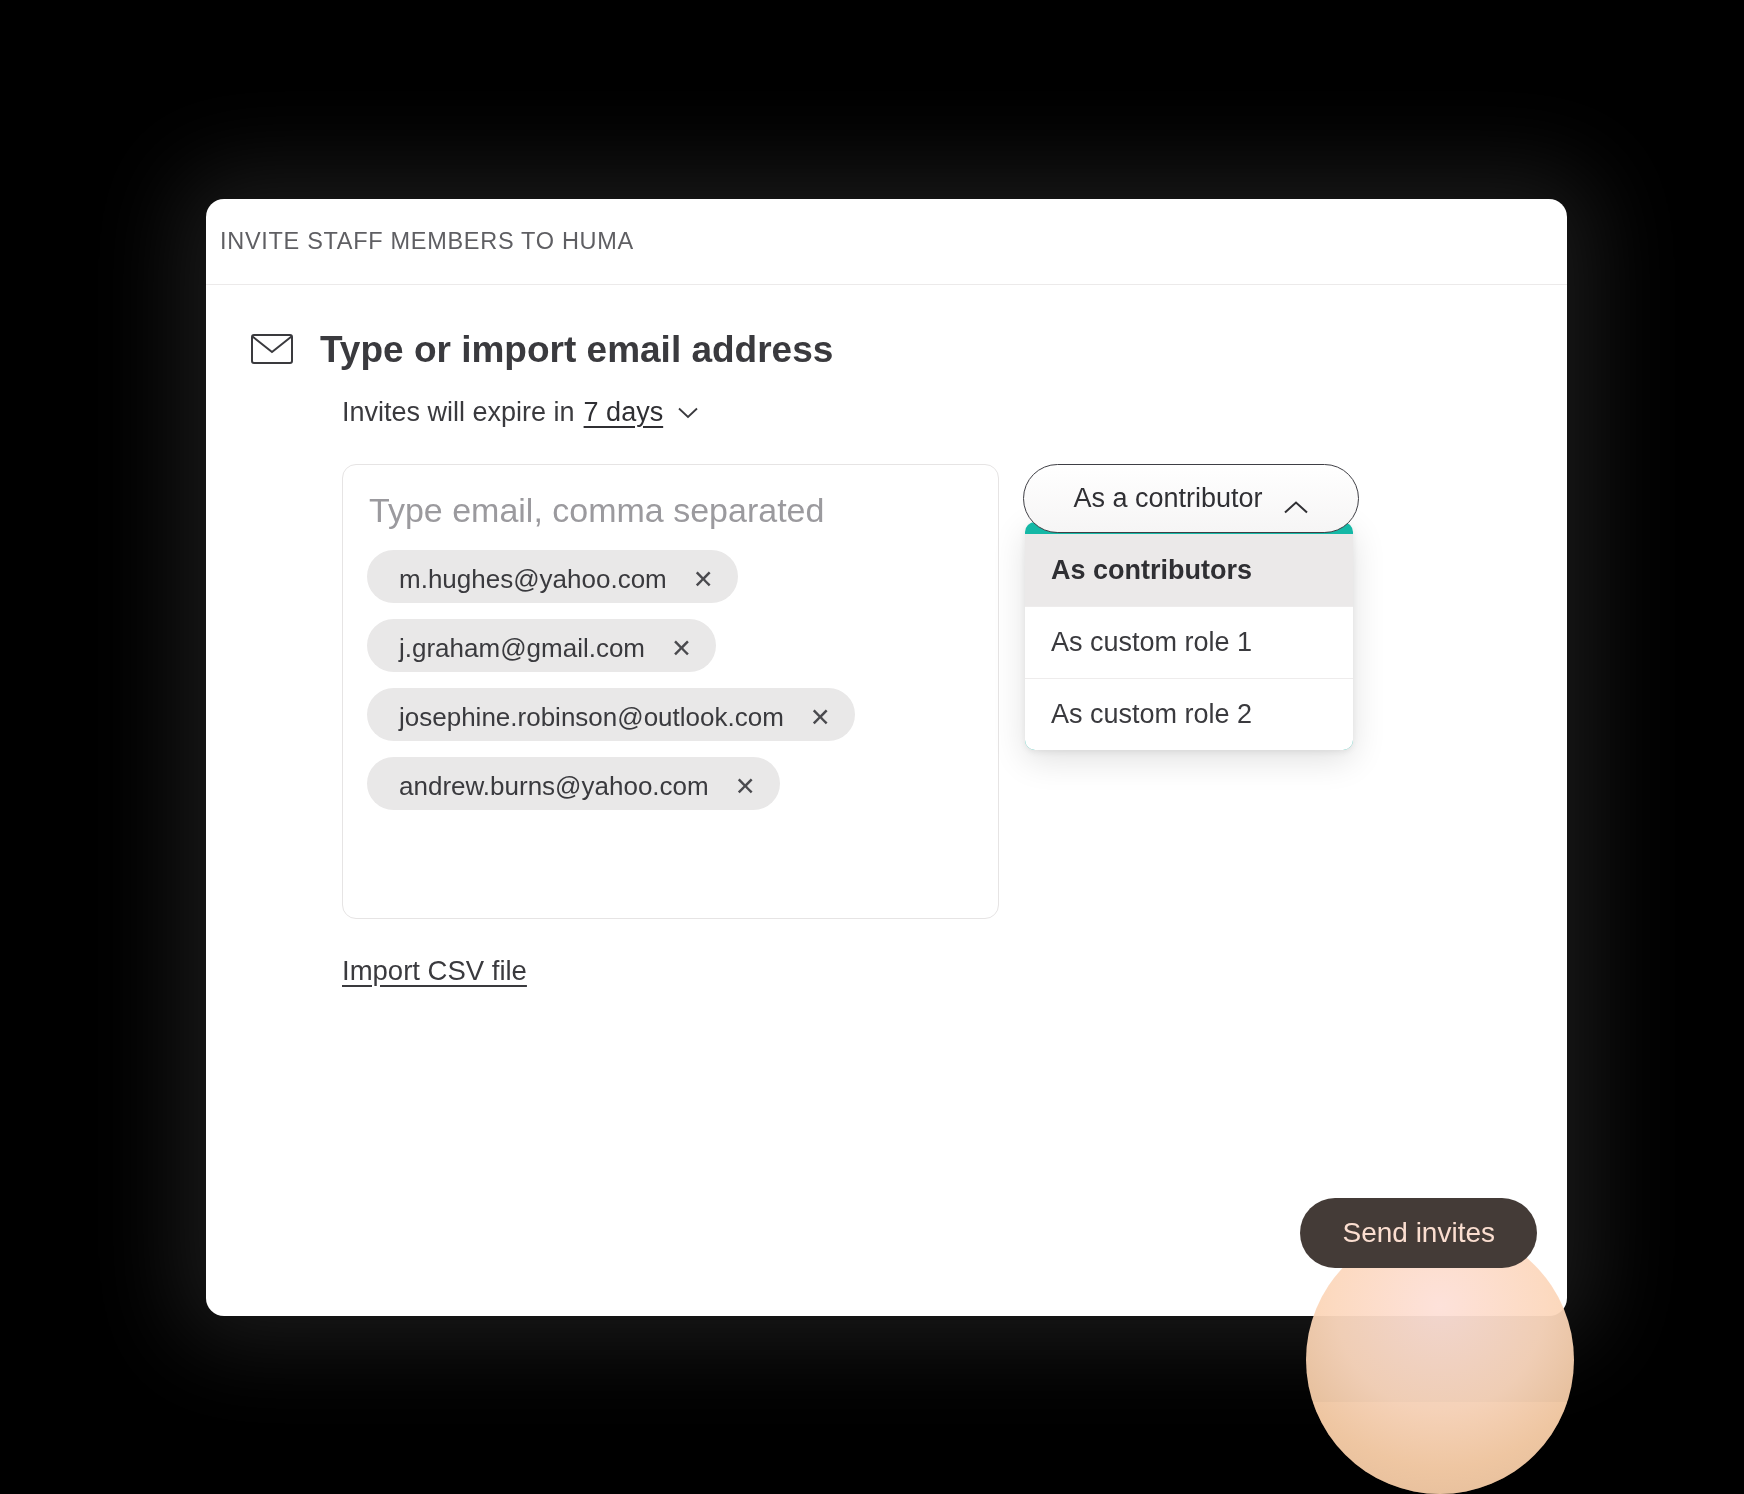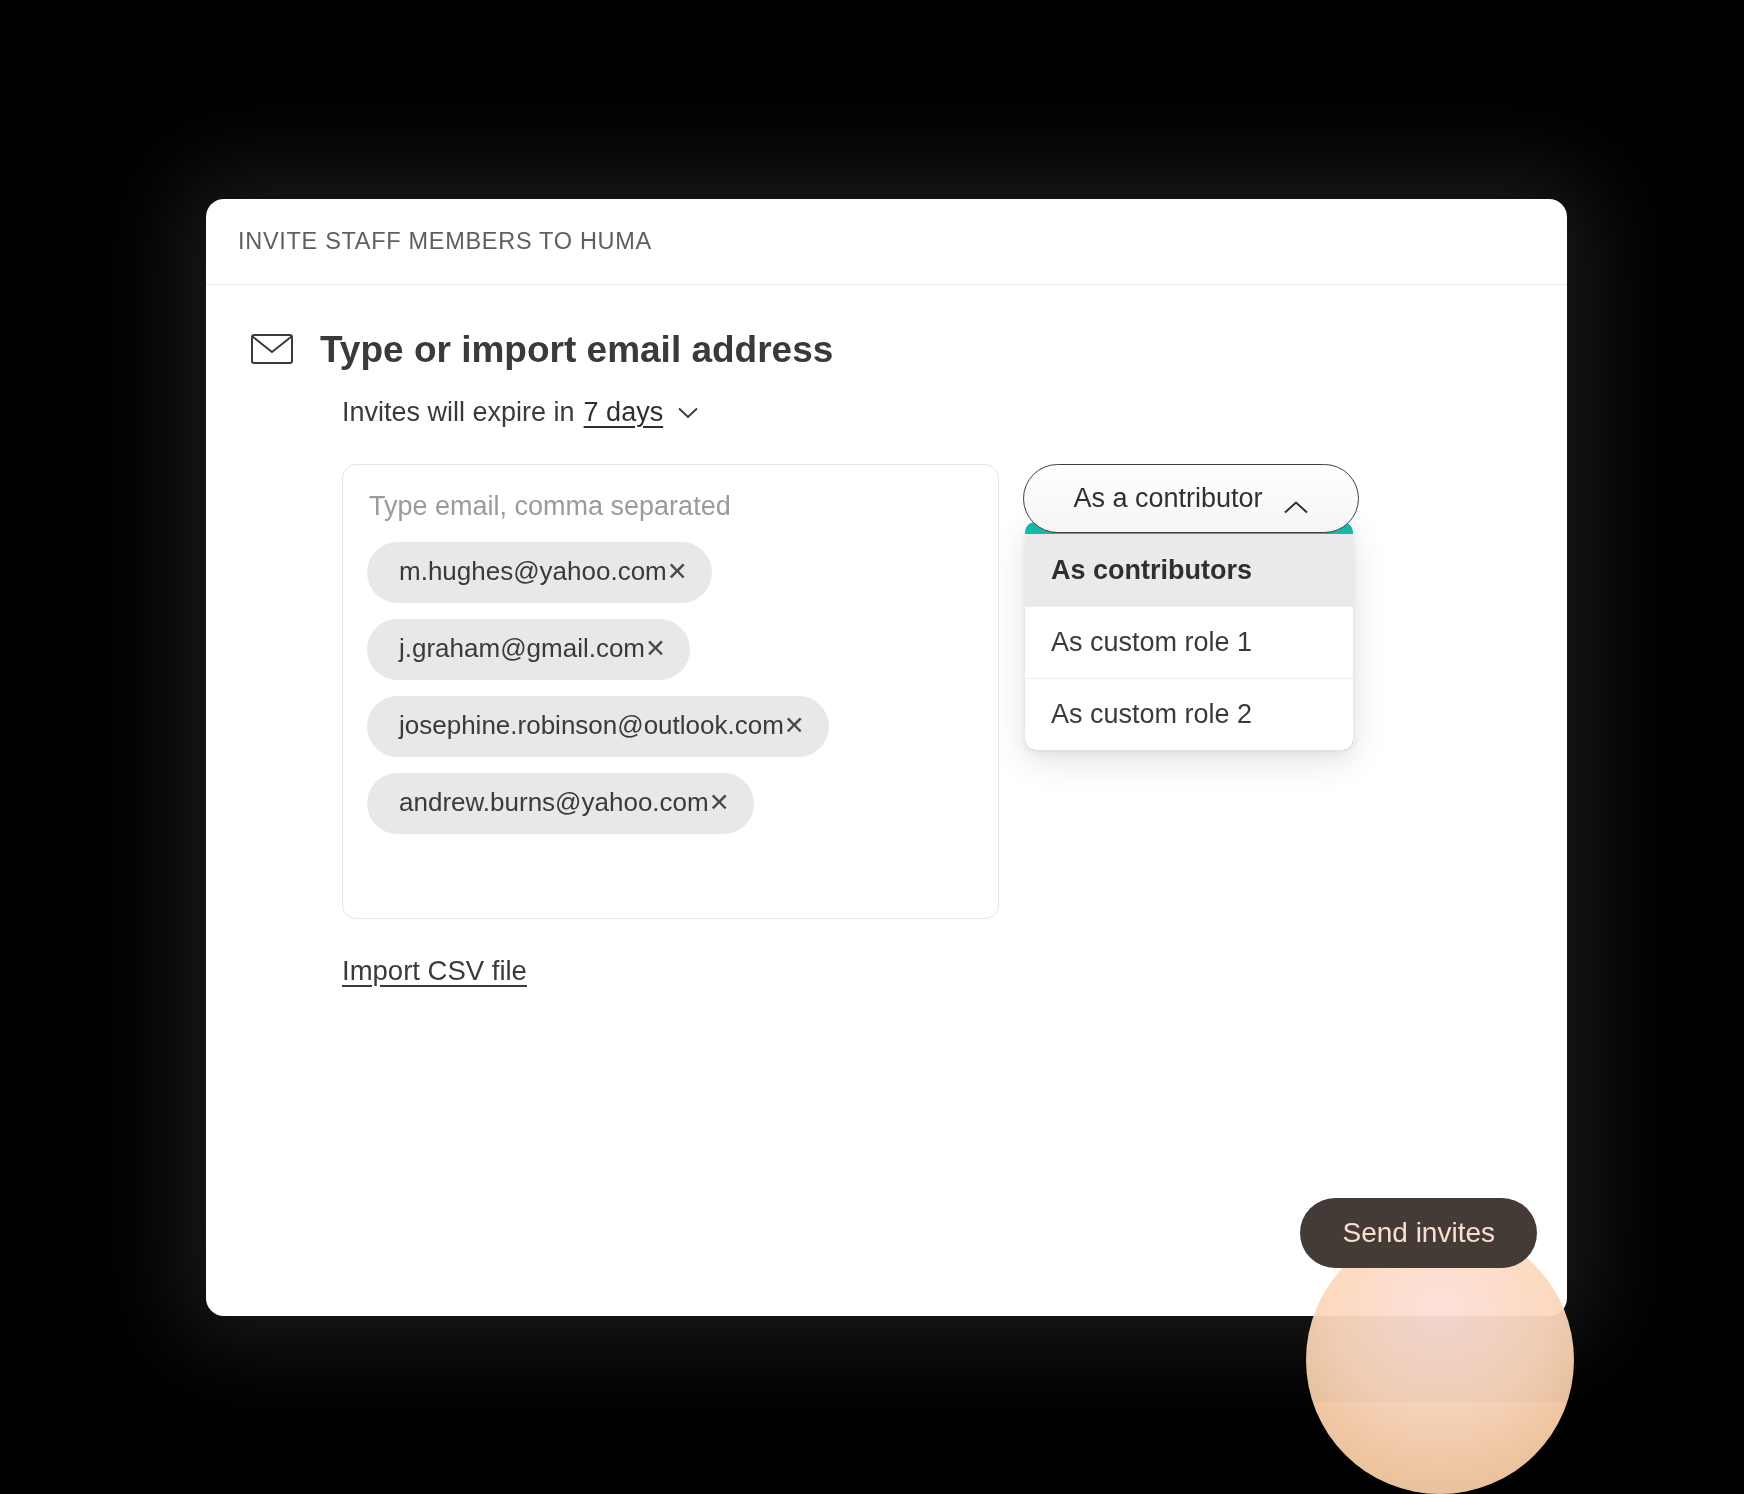--- a/index.html
+++ b/index.html
@@ -31,21 +31,21 @@
     border-radius: 18px;
     box-shadow: 0 0 90px 30px rgba(255,255,255,0.10);
     overflow: visible;
   }
 
   .modal-header {
     height: 86px;
     border-bottom: 1px solid #eceaea;
     display: flex;
     align-items: center;
-    padding: 0 32px;
+    padding: 0 14px;
   }
   .modal-title {
     font-size: 23.5px;
     letter-spacing: 0.7px;
     color: #5f5f63;
     font-weight: 400;
     font-family: "Liberation Sans", sans-serif;
   }
 
   .modal-body {
@@ -104,34 +104,35 @@
 
   .chips-box {
     width: 657px;
     min-height: 455px;
     border: 1px solid #e6e4e4;
     border-radius: 14px;
     padding: 26px 24px 26px 24px;
     background: #ffffff;
   }
   .chips-placeholder {
-    font-size: 27px;
+    font-size: 34px;
     color: #9b9a9e;
     margin-left: 2px;
     margin-bottom: 20px;
   }
   .chip-line { display: flex; margin-bottom: 16px; }
   .chip {
     display: inline-flex;
     align-items: center;
     background: #e9e8e8;
     border-radius: 32px;
-    padding: 14px 24px 16px 32px;
+    padding: 14px 24px 8px 32px;
     font-size: 26px;
     color: #3a3a3e;
+    gap: 26px;
     white-space: nowrap;
   }
   .chip-x {
     font-size: 25px;
     color: #4a4a4e;
     line-height: 1;
     cursor: pointer;
     font-family: "Liberation Sans", sans-serif;
   }
 

